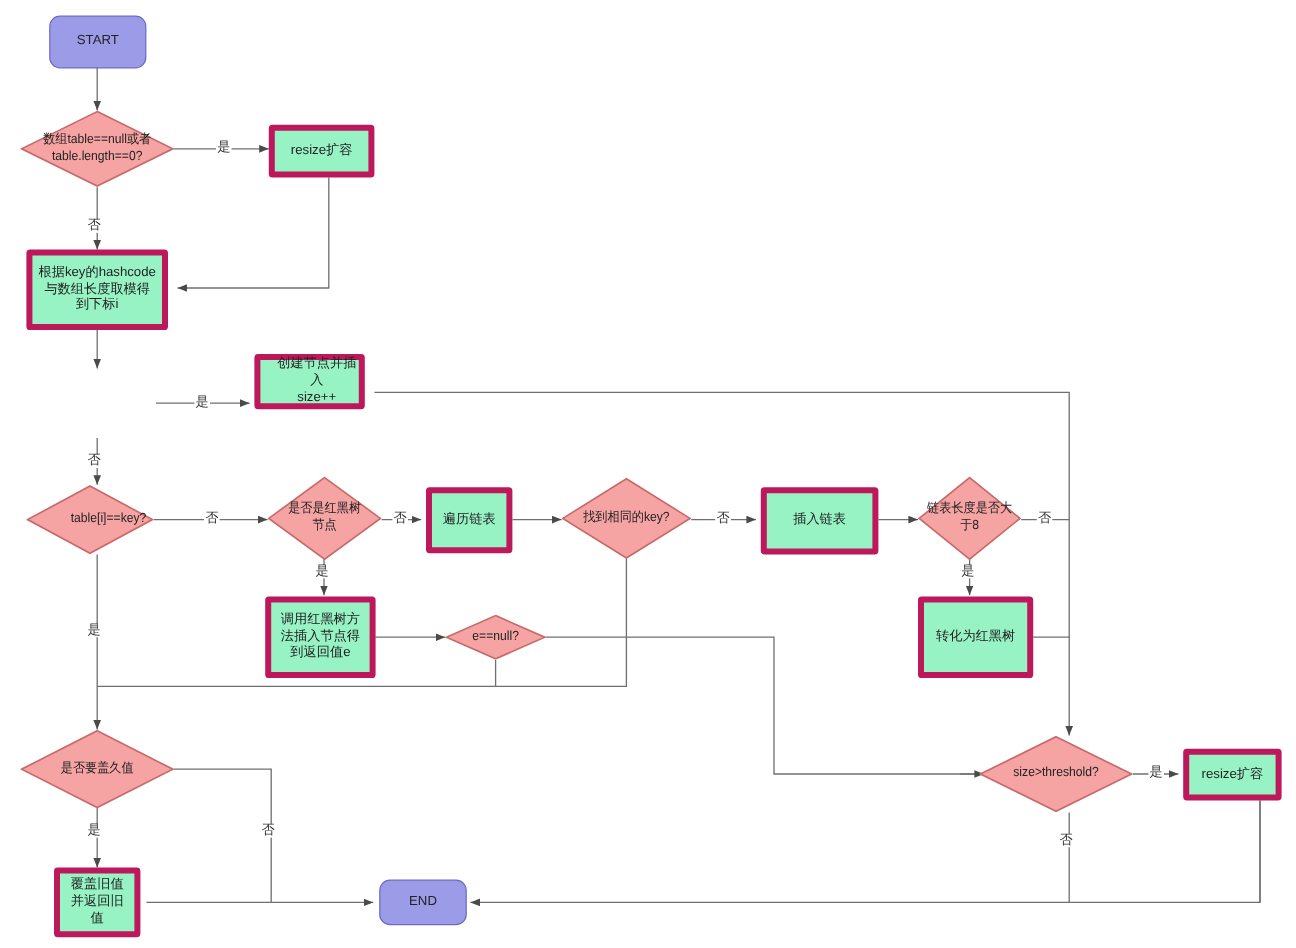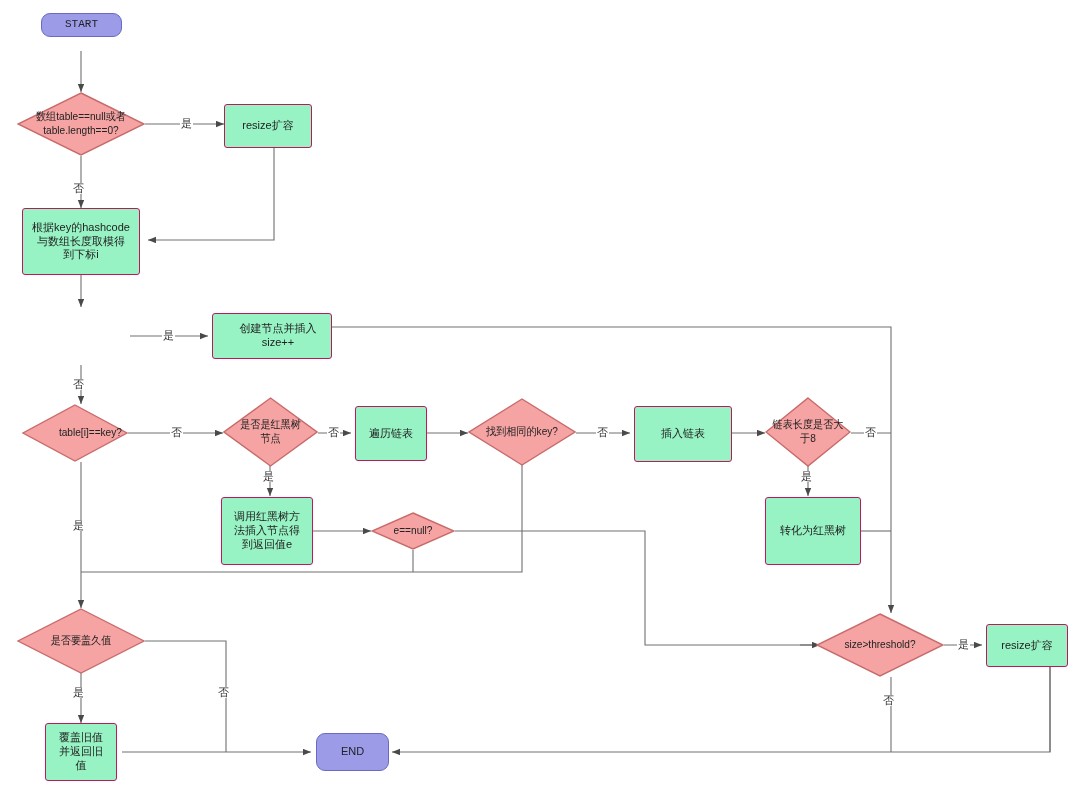--- a/index.html
+++ b/index.html
@@ -19,21 +19,21 @@
     display:flex;align-items:center;justify-content:center;
     text-align:center;
     font-size:11px;
     line-height:1.25;
     color:#222222;
     white-space:pre-line;
     letter-spacing:0px;
   }
   .node.proc{
     background:#97f3c4;
-    border:1px solid #be185d;
+    border:5px solid #be185d;
     border-radius:3px;
   }
   .node.term{
     background:#9b9be8;
     border:1px solid #6a6ac4;
     border-radius:9px;
   }
   .node.dec{
     background:transparent;
     border:none;
@@ -134,21 +134,21 @@
       <path d="M891,677 L891,752"></path>
 
       <path d="M1050,667 L1050,752"></path>
     </g>
 
     <g fill="none" stroke="#707070" stroke-width="1.1" marker-end="url(#arr)">
       <path d="M800,645 L820,645"></path>
     </g>
   </svg>
 
-  <div class="node term" style="left:41px;top:13px;width:81px;height:24px;font-family:Liberation Mono, monospace;">
+  <div class="node term" style="left:41px;top:13px;width:81px;height:44px;">
     <span>START</span>
   </div>
 
   <div class="node dec" style="left:17px;top:92px;width:128px;height:64px;">
     <svg class="dshape" viewBox="0 0 128 64" preserveAspectRatio="none">
       <polygon points="64,1 127,32 64,63 1,32" fill="#f5a3a3" stroke="#c86a6a" stroke-width="1.4"></polygon>
     </svg>
     <span class="dlabel">数组table==null或者
 table.length==0?</span>
   </div>
@@ -157,21 +157,21 @@
     <span>resize扩容</span>
   </div>
 
   <div class="node proc" style="left:22px;top:208px;width:118px;height:67px;">
     <span>根据key的hashcode
 与数组长度取模得
 到下标i</span>
   </div>
 
 
-  <div class="node proc" style="left:212px;top:313px;width:120px;height:46px;padding-left:12px;">
+  <div class="node proc" style="left:212px;top:295px;width:92px;height:46px;padding-left:12px;">
     <span>创建节点并插入
 size++</span>
   </div>
 
   <div class="node dec" style="left:22px;top:404px;width:106px;height:58px;text-align:right;">
     <svg class="dshape" viewBox="0 0 106 58" preserveAspectRatio="none">
       <polygon points="53,1 105,29 53,57 1,29" fill="#f5a3a3" stroke="#c86a6a" stroke-width="1.4"></polygon>
     </svg>
     <span class="dlabel">table[i]==key?</span>
   </div>

